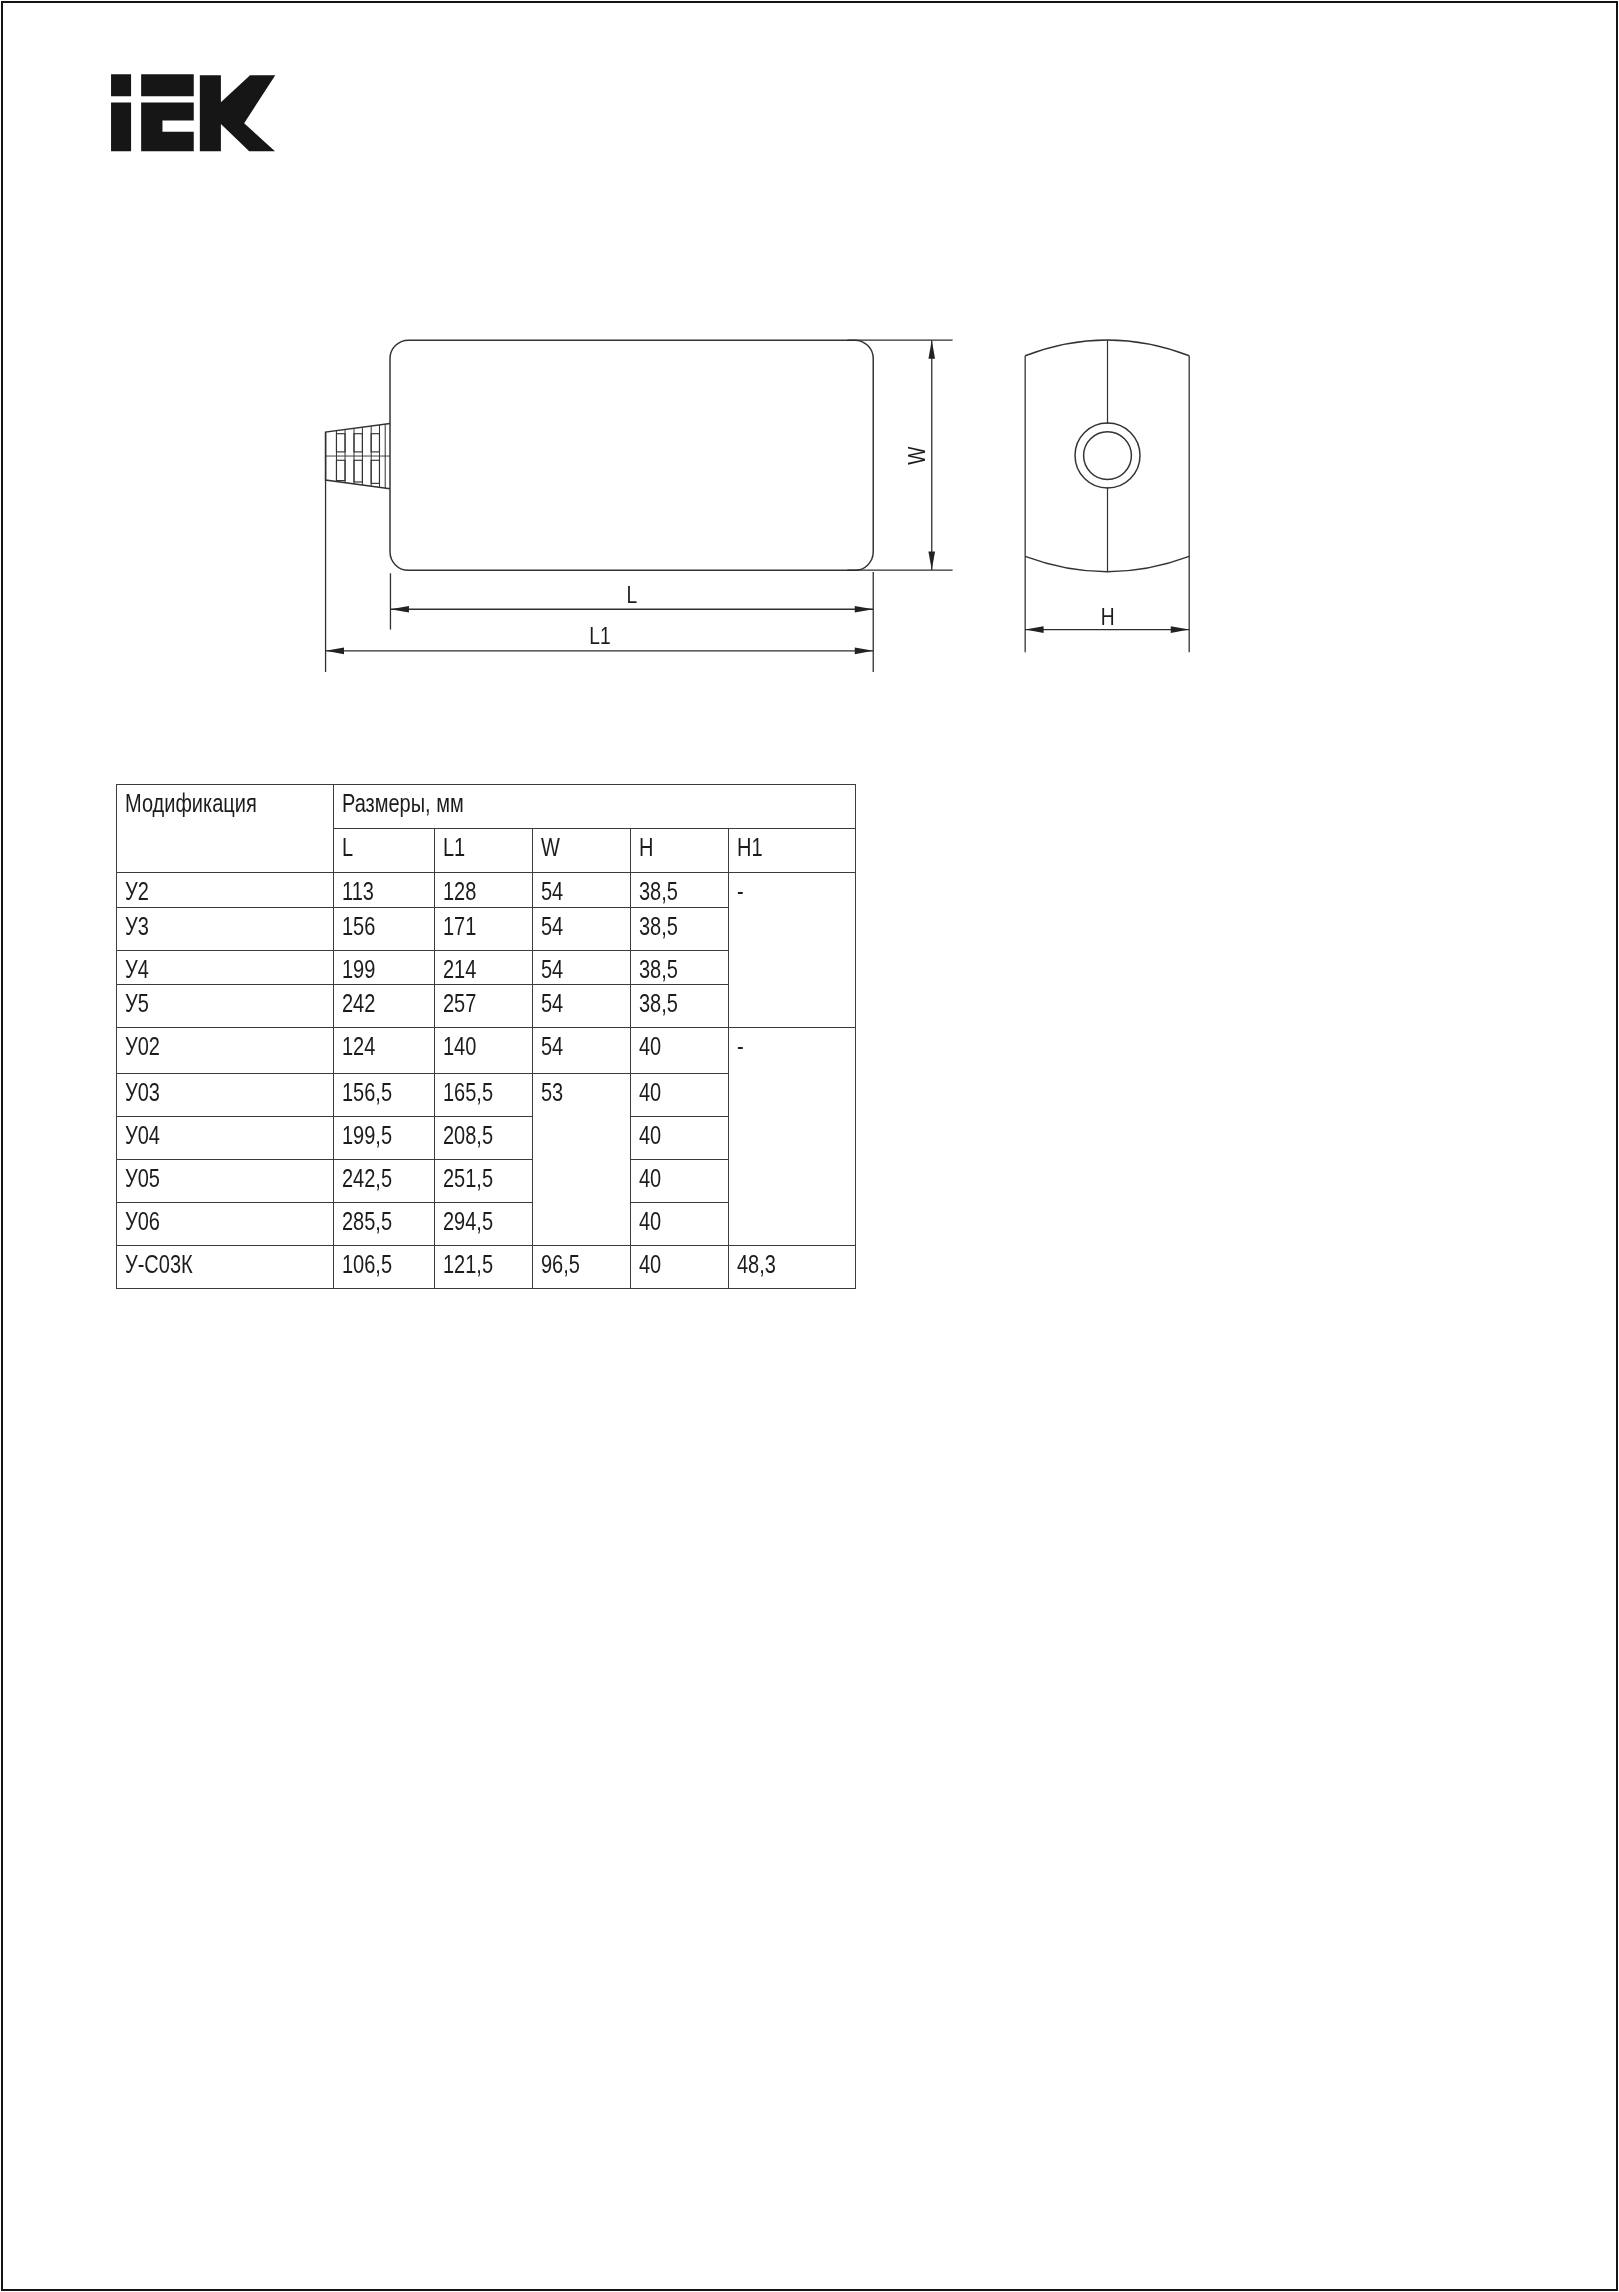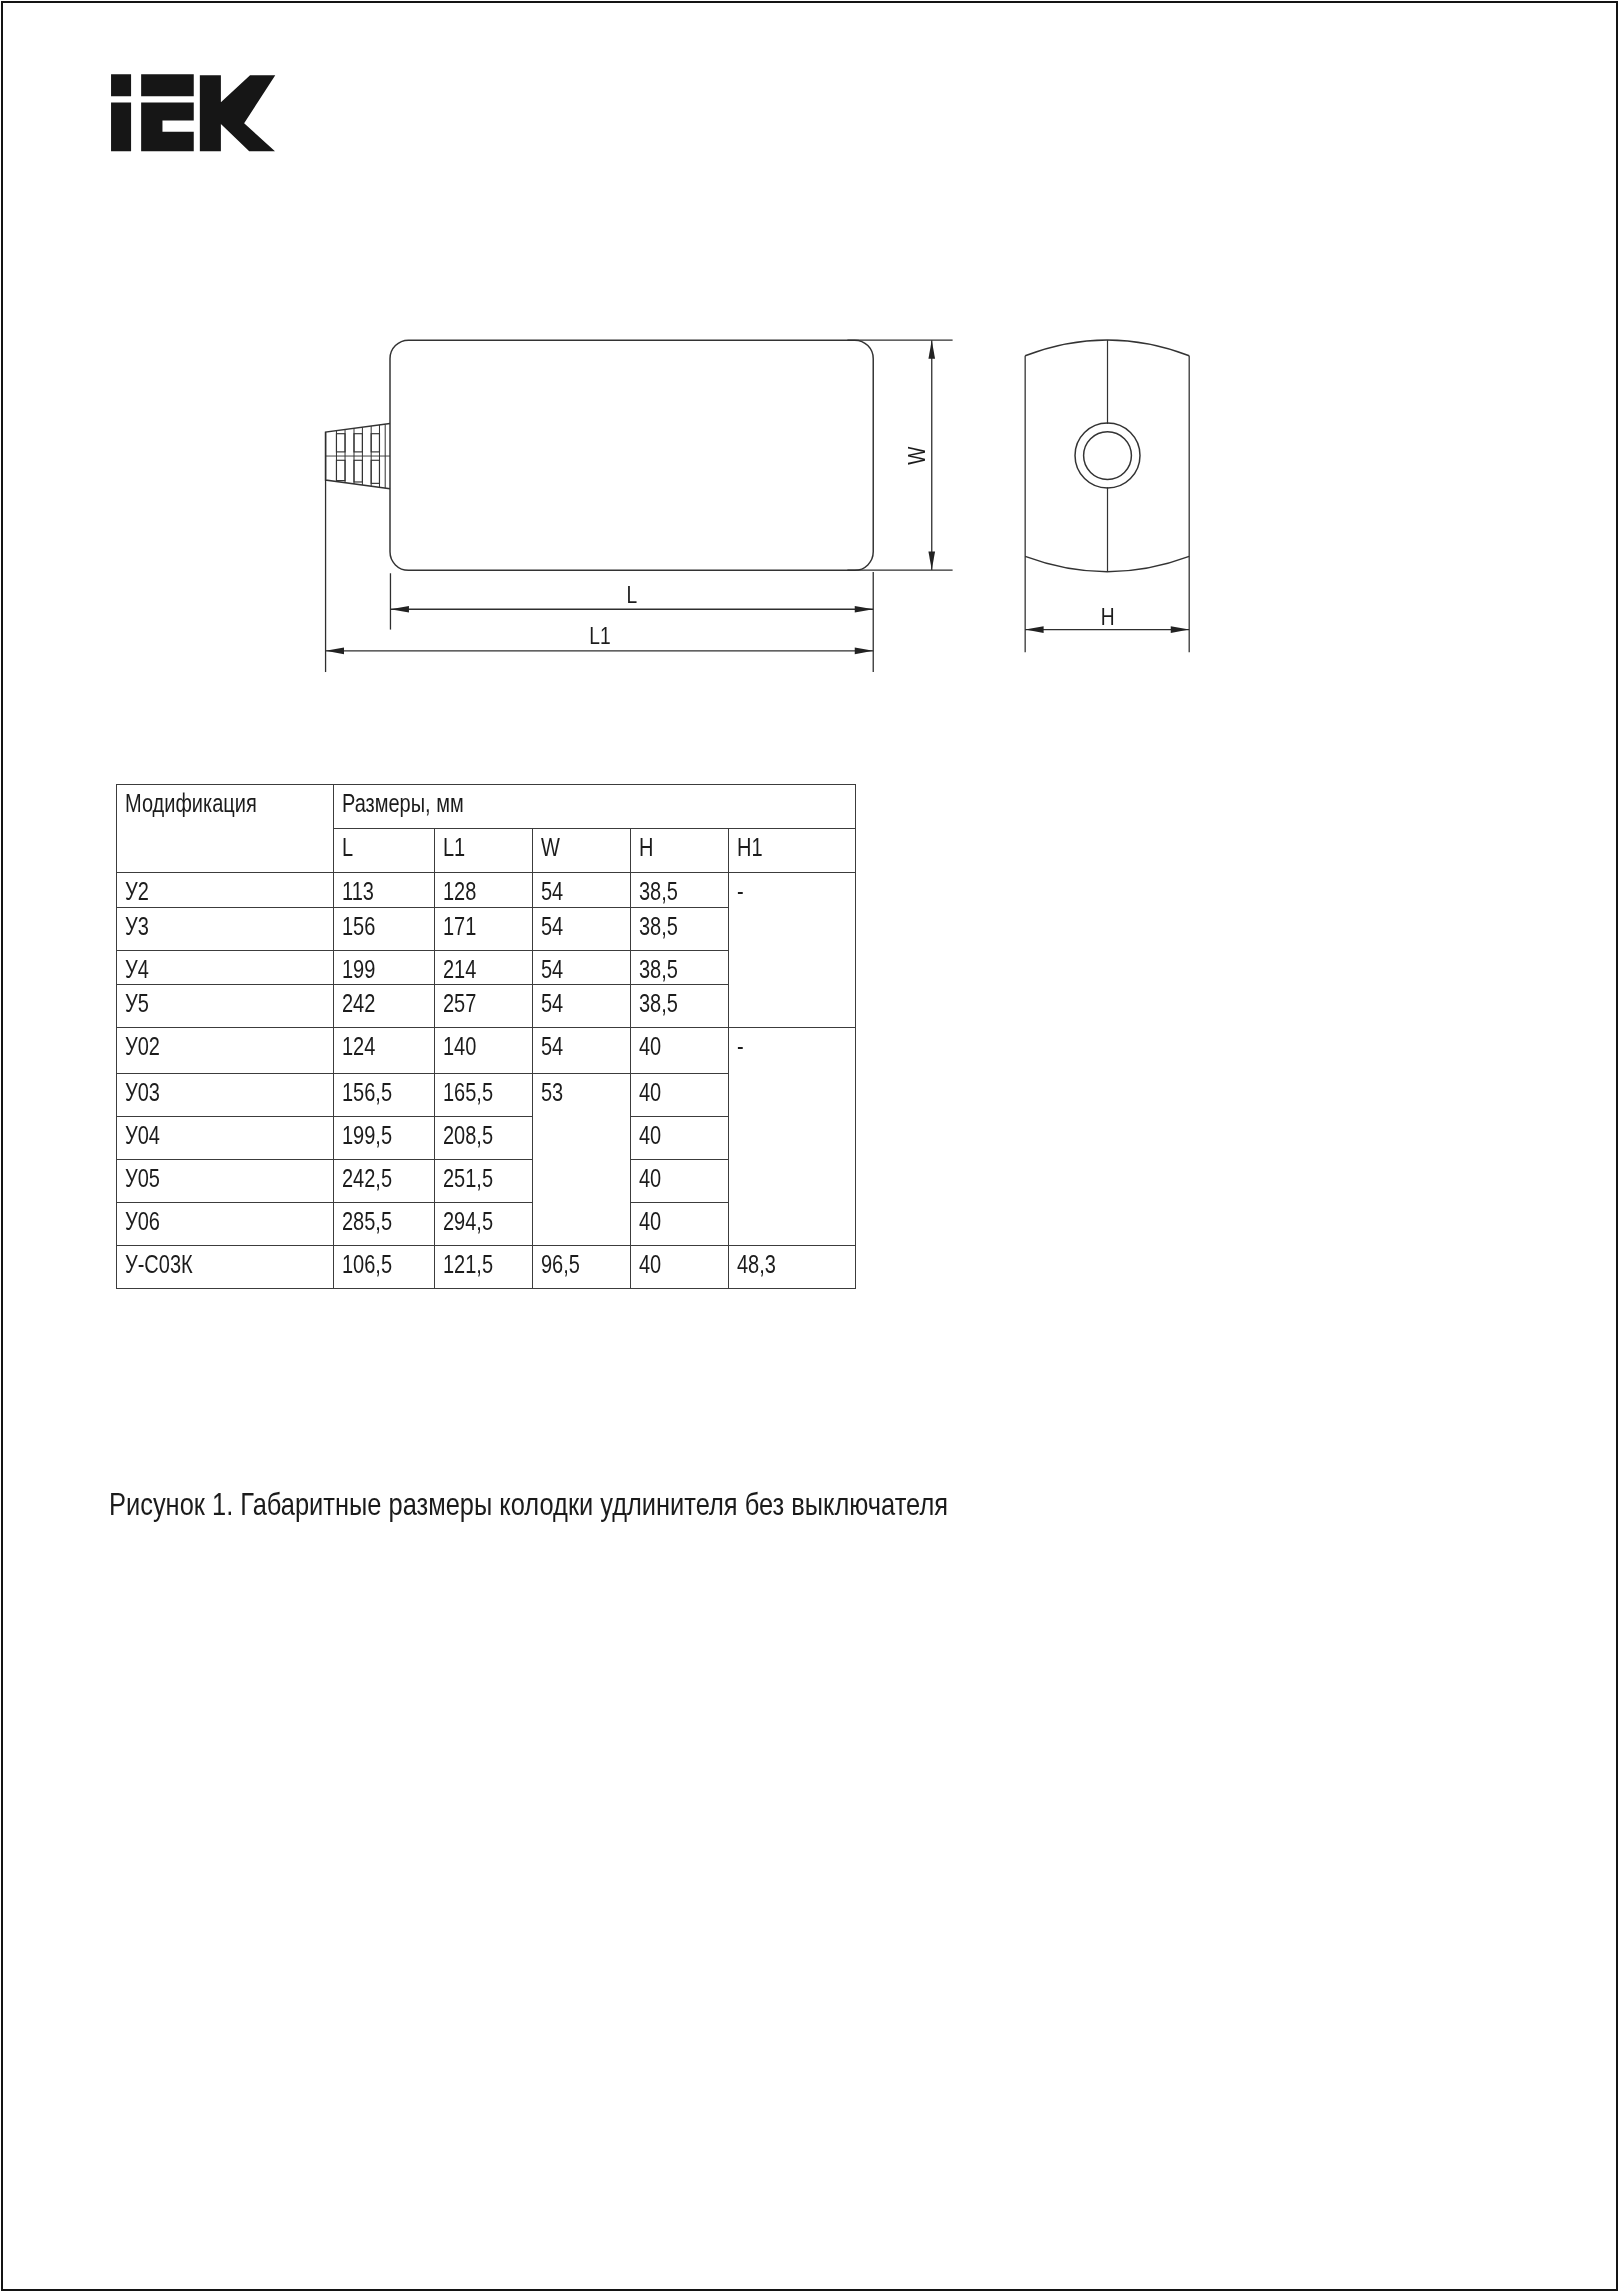--- a/index.html
+++ b/index.html
@@ -232,15 +232,14 @@
             <td><span class="cx">106,5</span></td>
             <td><span class="cx">121,5</span></td>
             <td><span class="cx">96,5</span></td>
             <td><span class="cx">40</span></td>
             <td><span class="cx">48,3</span></td>
           </tr>
   </tbody>
       </table>
   </div>
 
-  <div id="caption"><span id="capx">Рисунок 1. Габаритные размеры колодки удлинителя без выключателя</span></div>
 </div>
 
 
 </body></html>

